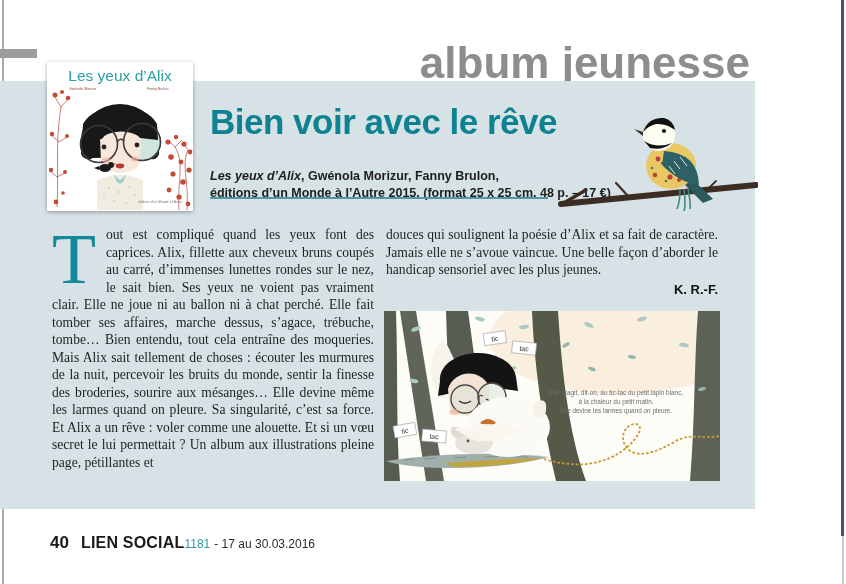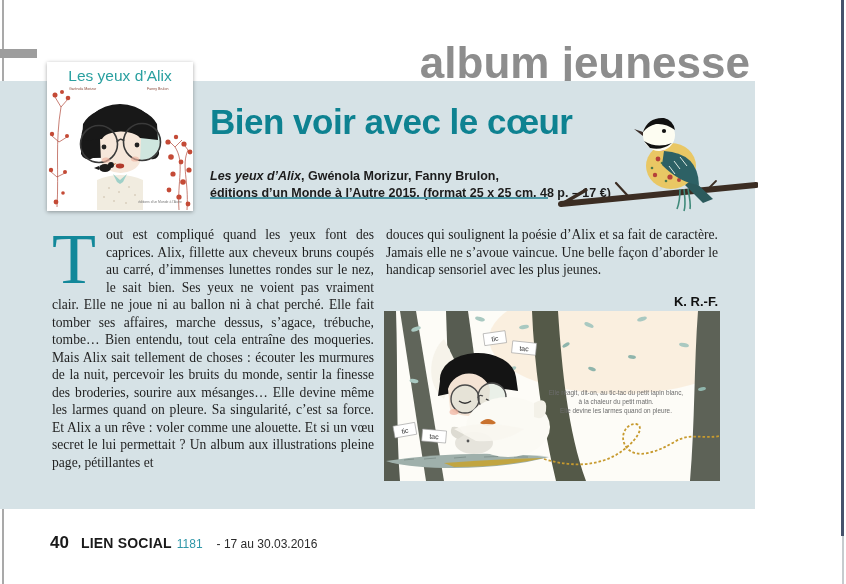--- a/index.html
+++ b/index.html
@@ -28,29 +28,29 @@
 
   .bird-art{position:absolute;left:558px;top:105px;width:200px;height:110px;}
 
   .bodytext{position:absolute;top:226px;color:#1f1f1f;
             font-family:"Liberation Serif","DejaVu Serif",serif;
             font-size:13.6px;line-height:17.5px;text-align:justify;}
   .col1{left:52px;width:322px;height:268px;}
   .col2{left:386px;width:332px;}
   .dropcap{float:left;font-family:"Liberation Serif",serif;font-weight:400;color:#12889a;
            font-size:72px;line-height:58px;padding:4px 10px 0 0;}
-  .signature{margin-top:14px;text-align:right;font-family:"Liberation Sans",sans-serif;
+  .signature{margin-top:2px;text-align:right;font-family:"Liberation Sans",sans-serif;
              font-weight:700;font-size:13px;color:#111;}
 
   .illustration{position:absolute;left:384px;top:311px;width:336px;height:170px;}
 
   .footer{position:absolute;left:50px;top:533px;display:flex;align-items:baseline;color:#1a1a1a;justify-content:center;}
   .footer .pn{font-size:17px;font-weight:700;margin-right:12px;}
-  .footer .mag{font-size:14px;font-weight:700;letter-spacing:0.2px;margin-right:5px;}
-  .footer .issue{font-size:12px;color:#2f97a8;margin-right:14px;}
+  .footer .mag{font-size:16px;font-weight:700;letter-spacing:0.2px;}
+  .footer .issue{font-size:12px;color:#2f97a8;margin-right:4px;}
   .footer .date{font-size:12px;color:#2b2b2b;}
 
   svg text{font-family:"Liberation Sans",sans-serif;}
 </style>
 </head>
 <body>
 
 <div class="page">
 
   <div class="edge-left"></div>
@@ -131,21 +131,21 @@
           <path d="M66.5,102 l3,-1 -2,2 Z" fill="#c06a2a"></path>
         </g>
       </g>
       <text x="73" y="19" text-anchor="middle" font-size="15.5" fill="#2aa0a0">Les yeux d’Alix</text>
       <text x="22" y="28" font-size="3.6" fill="#8a4a3a">Gwénola Morizur</text>
       <text x="100" y="28" font-size="3.6" fill="#8a4a3a">Fanny Brulon</text>
       <text x="113" y="141" text-anchor="middle" font-size="3.4" fill="#7a7a7a">éditions d’un Monde à l’Autre</text>
     </svg>
   </div>
 
-  <div class="article-title">Bien voir avec le cœur</div>
+  <div class="article-title">Bien voir avec le rêve</div>
   <div class="refblock">
     <span class="ital">Les yeux d’Alix</span><span>, Gwénola Morizur, Fanny Brulon,</span><br>
     <span>éditions d’un Monde à l’Autre 2015, (format 25 x 25 cm, 48 p. – 17 €)</span>
   </div>
   <div class="teal-rule"></div>
 
   <div class="bird-art">
     <svg width="200" height="110" viewBox="0 0 200 110">
       <g stroke="#3b2d23" fill="none" stroke-linecap="round">
         <path d="M3,99 C 40,96 110,88 198,80" stroke-width="6"></path>

